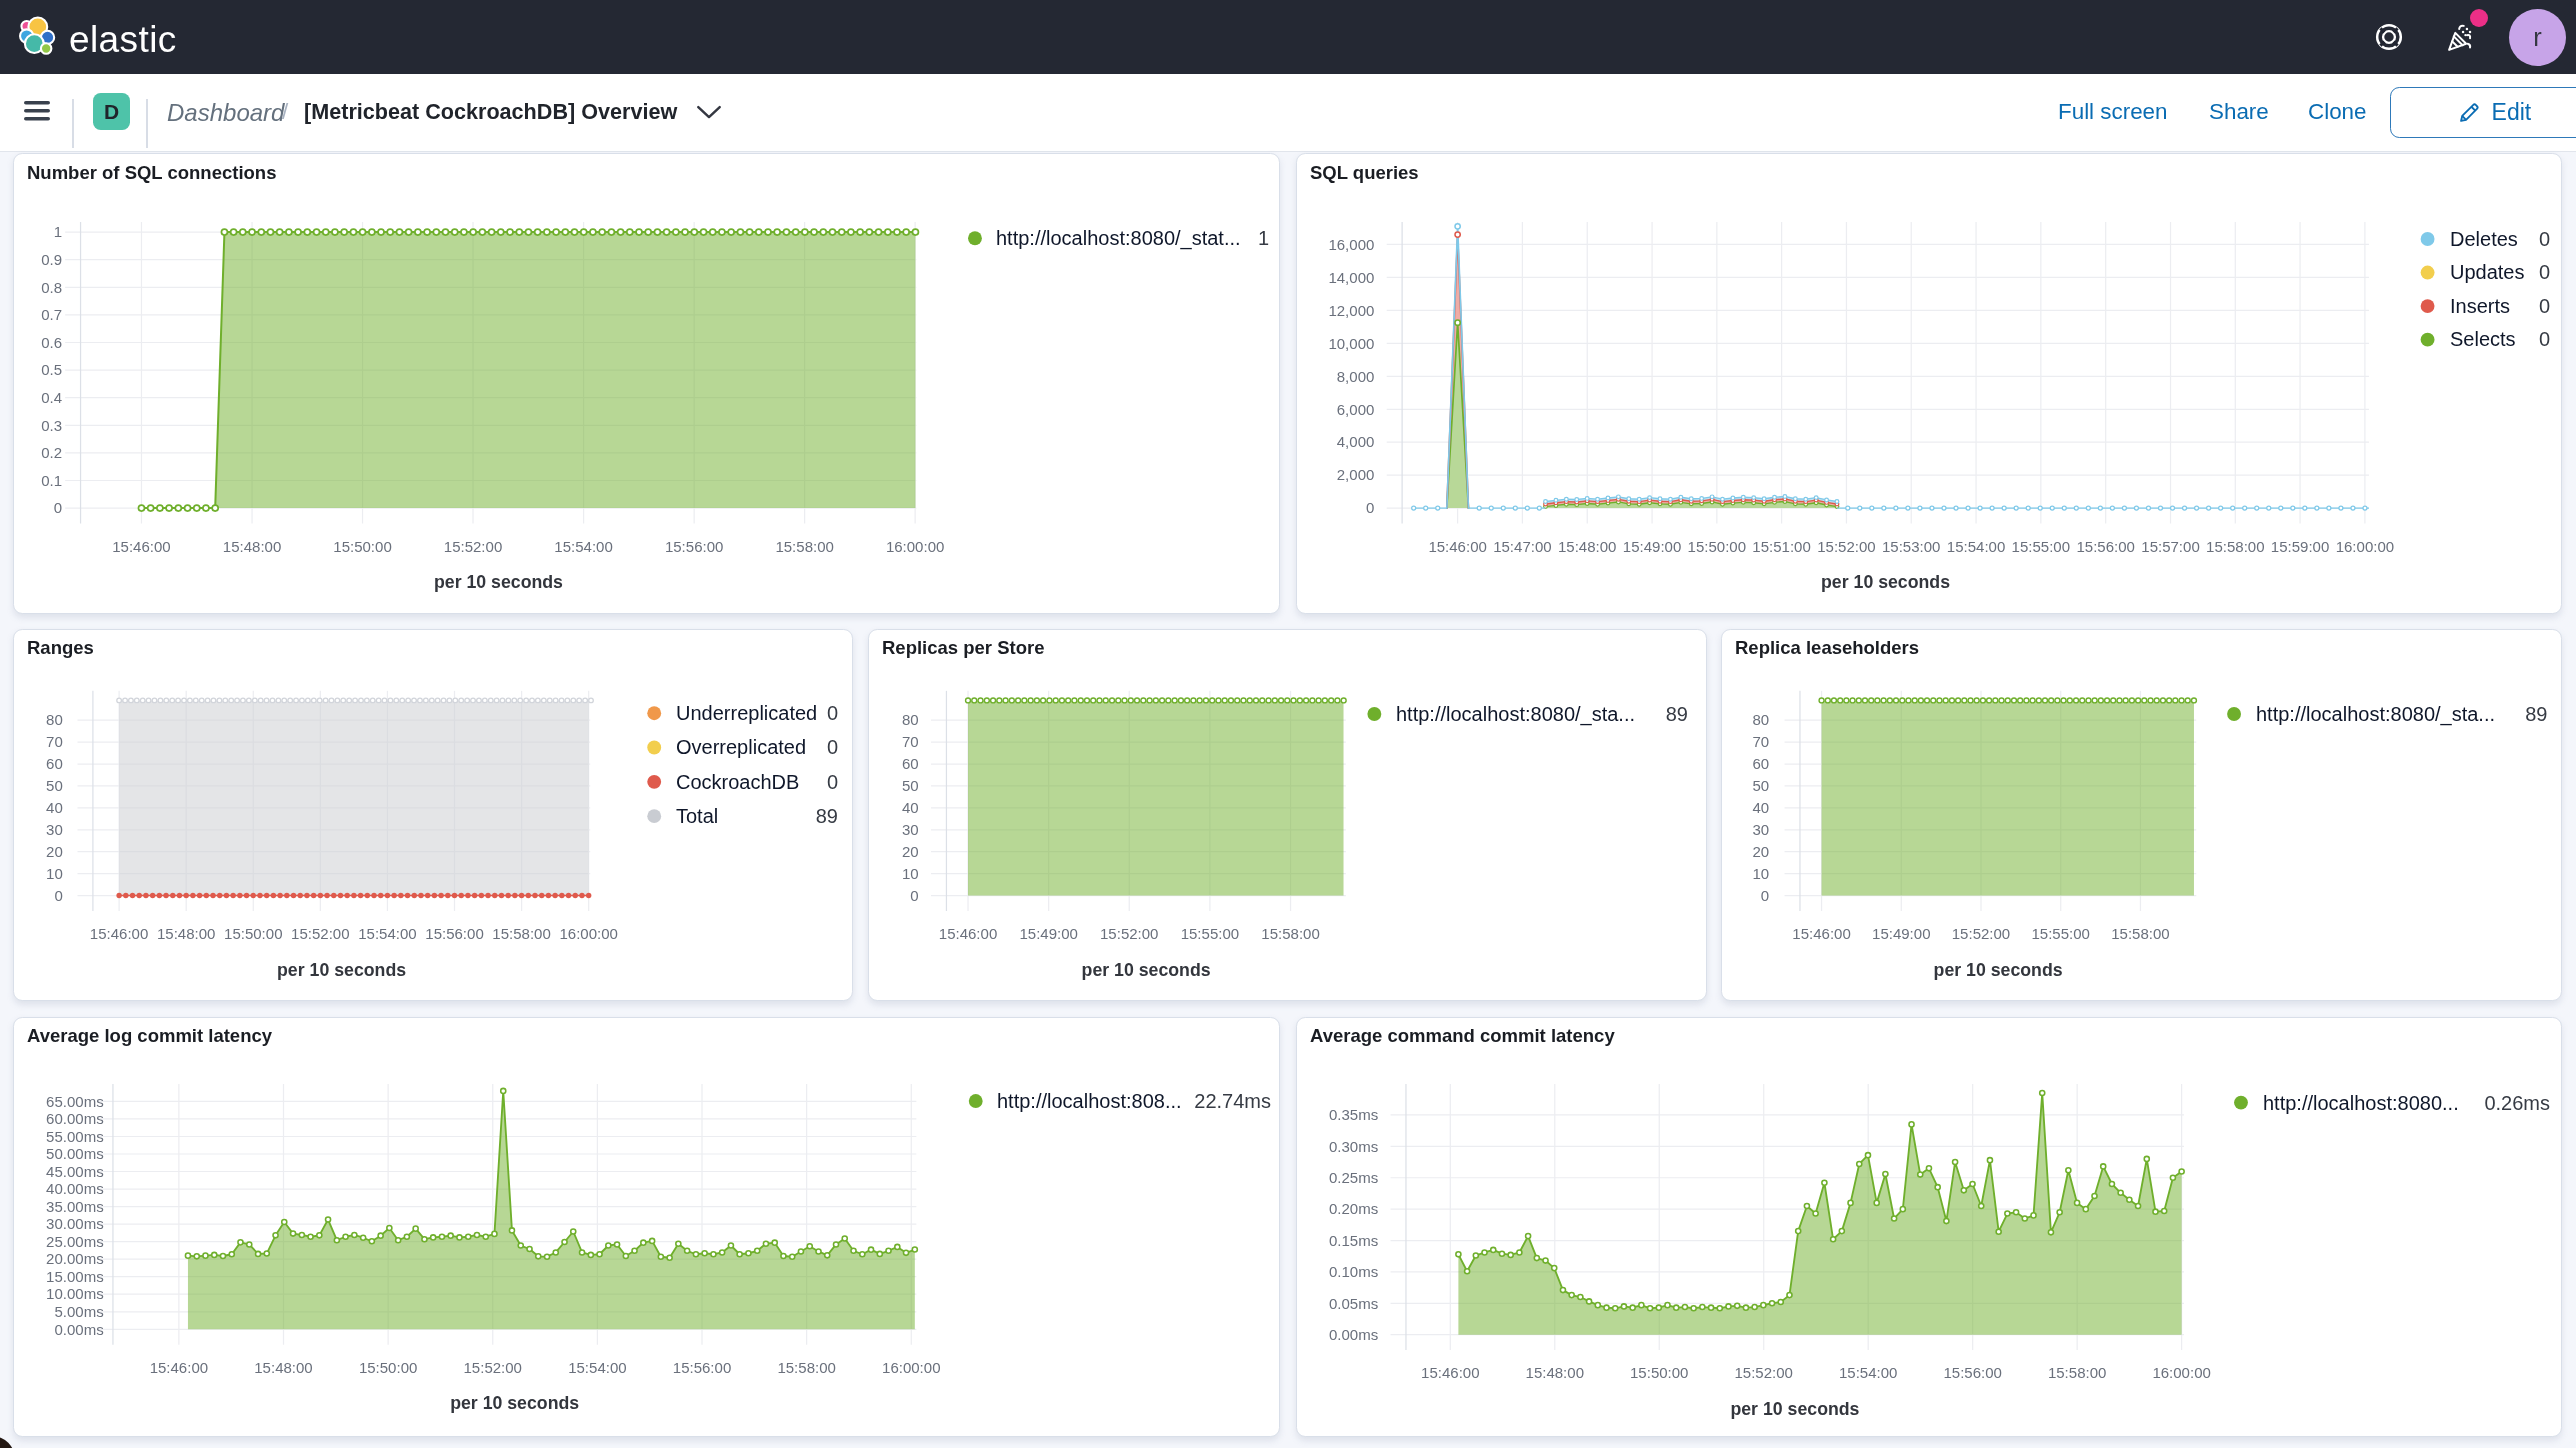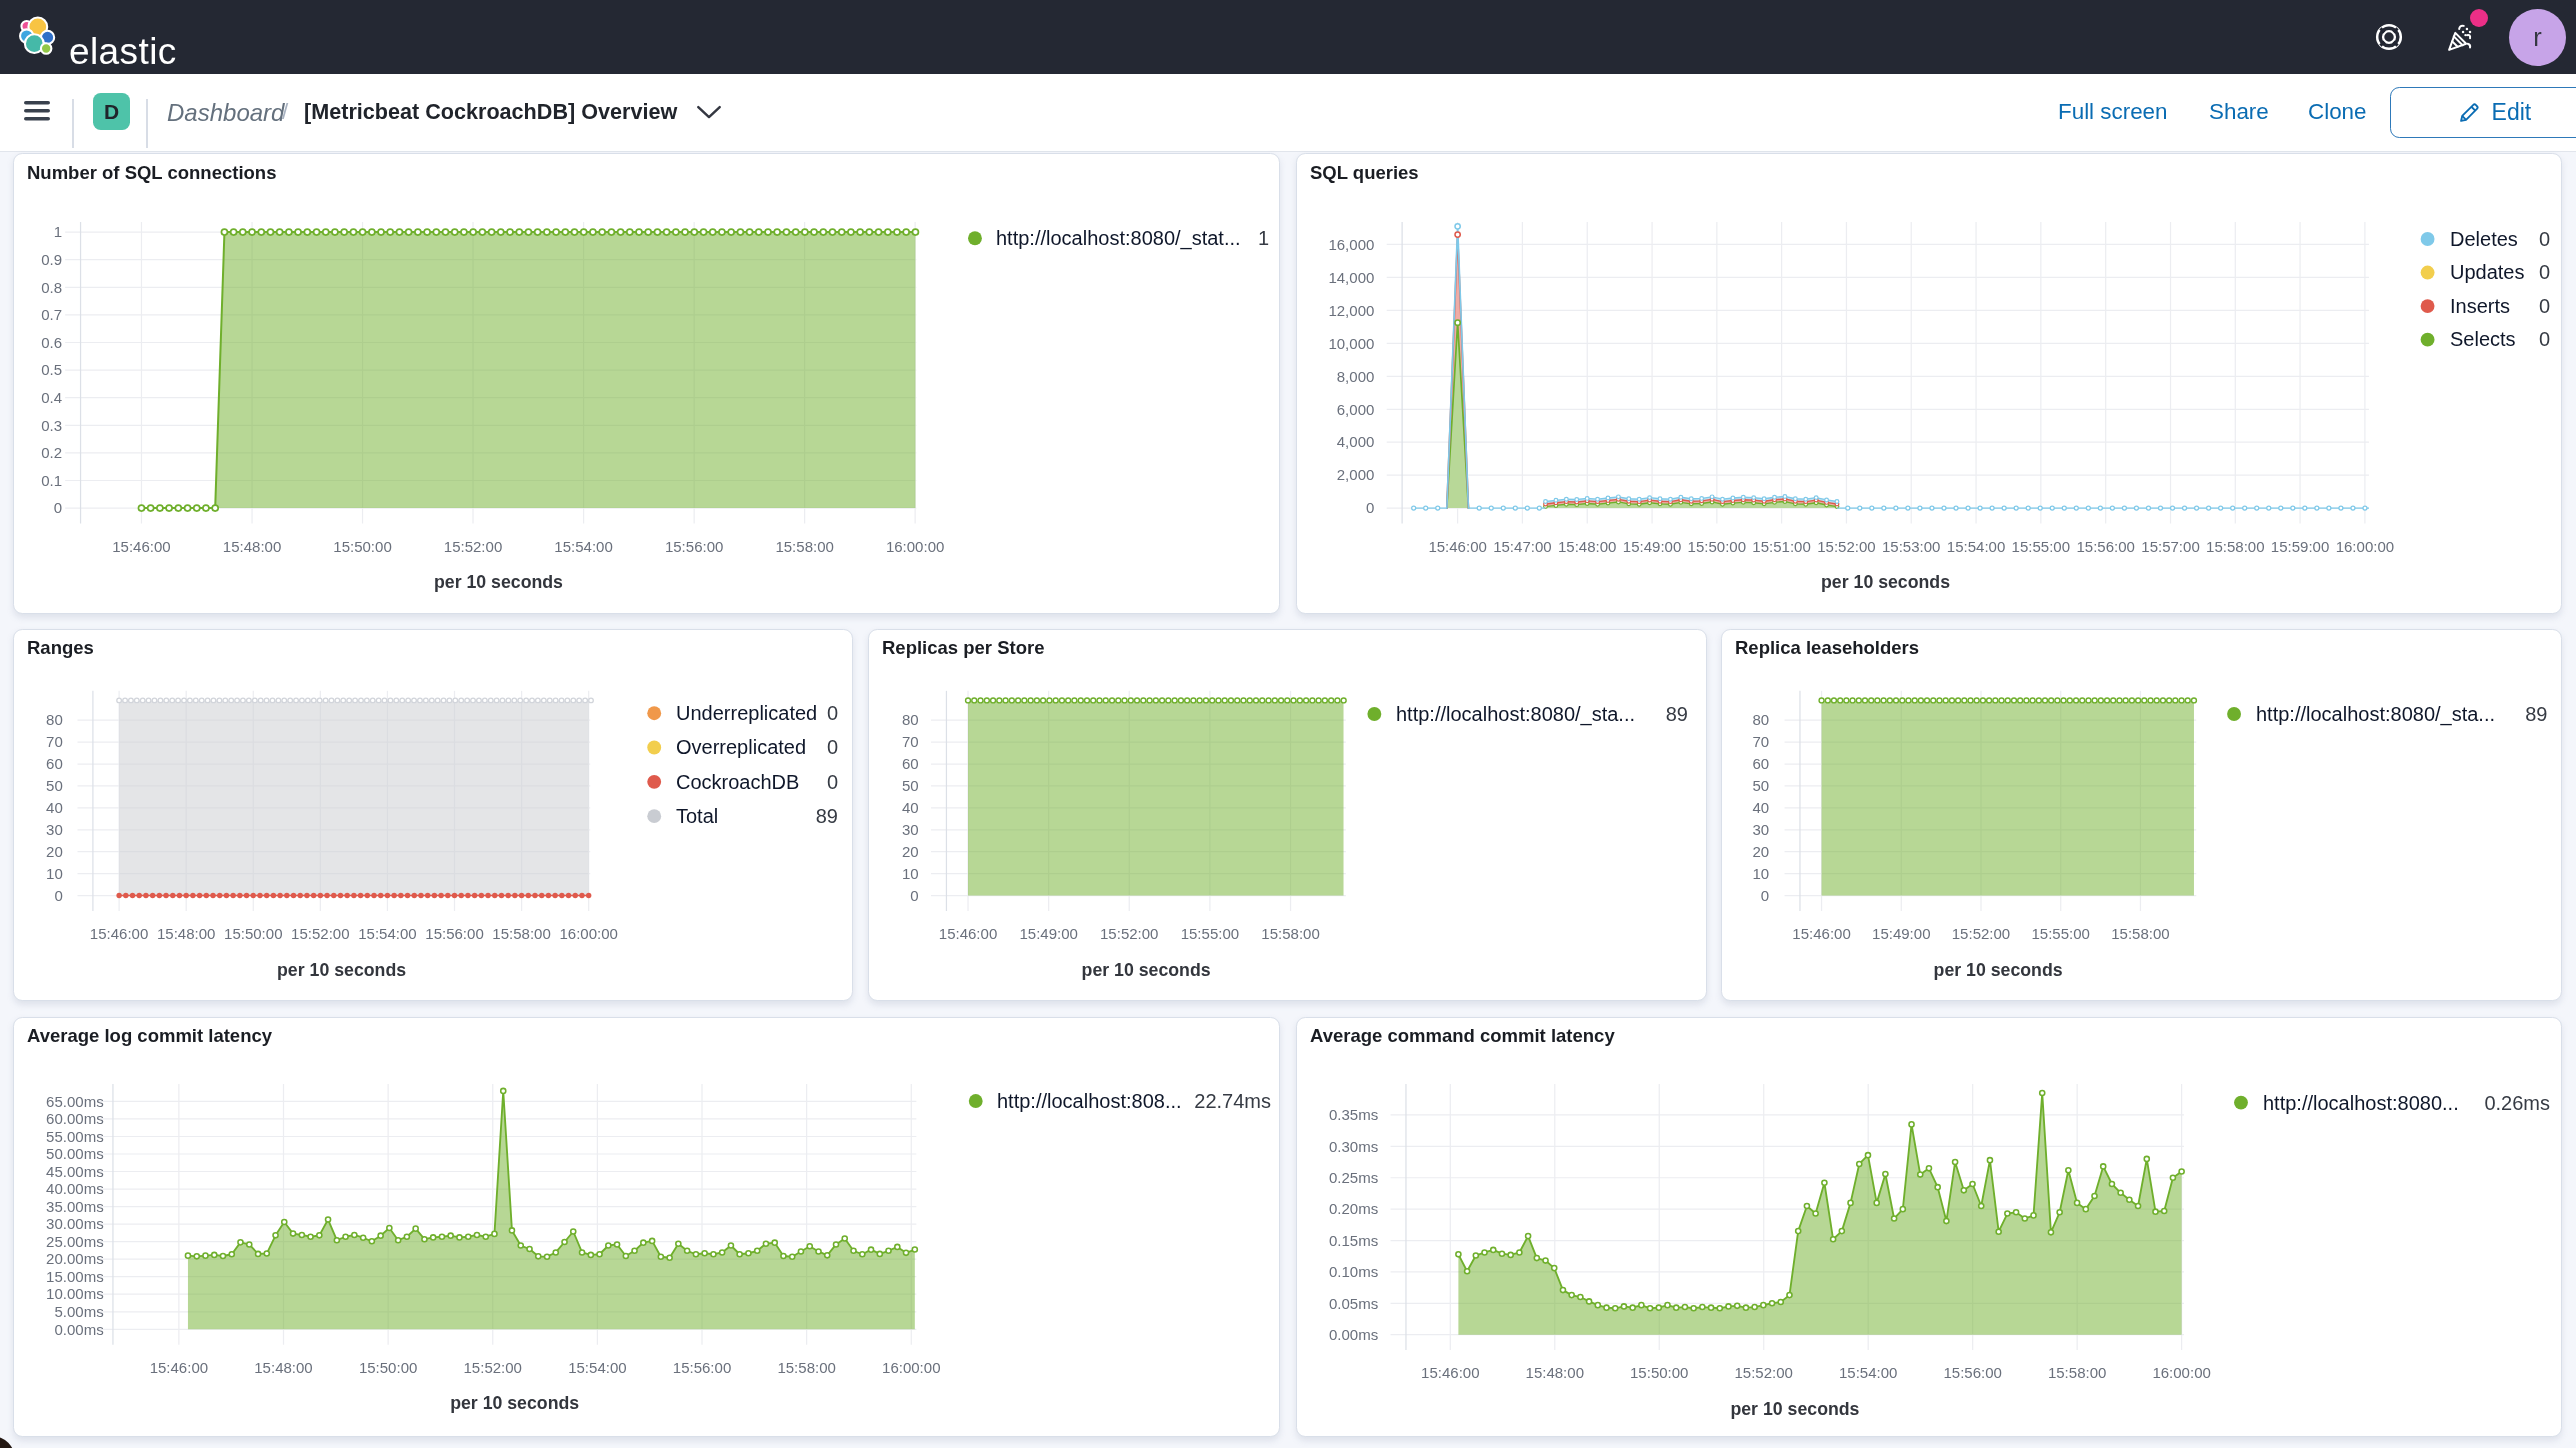--- a/index.html
+++ b/index.html
@@ -1,18 +1,18 @@
 <!DOCTYPE html>
 <html style="font-size:12.3px"><head><meta charset="utf-8">
 <style>
 * { margin:0; padding:0; box-sizing:border-box; }
 html,body { width:2576px; height:1448px; overflow:hidden; }
 body { font-family:"Liberation Sans", sans-serif; background:#F4F6FB; position:relative; }
 .hdr { position:absolute; left:0; top:0; width:2576px; height:74px; background:#242833; }
-.brand { position:absolute; left:69px; top:18.5px; font-size:37px; color:#FFF; letter-spacing:0.4px;margin-top:12px; }
+.brand { position:absolute; left:69px; top:18.5px; font-size:37px; color:#FFF; letter-spacing:0.4px; }
 .searchbox { position:absolute; left:963px; top:10.8px; width:623px; height:49px; border:1.5px solid #5B6069;
   border-radius:5.4px; display:flex; align-items:center; background:rgba(255,255,255,0.02); }
 .searchph { color:#7E8490; font-size:22.4px; }
 .notif { position:absolute; left:2470px; top:8.5px; width:18px; height:18px; border-radius:50%; background:#EC2F87; }
 .avatar { position:absolute; left:2509px; top:8.5px; width:57px; height:57px; border-radius:50%; background:#C7A4E8;
   color:#343741; font-size:25.5px; display:flex; align-items:center; justify-content:center; }
 .crumbbar { position:absolute; left:0; top:74px; width:2576px; height:78px; background:#FFF;
   border-bottom:1.5px solid #E1E5EC; }
 .vsep { position:absolute; top:99px; height:49px; width:1.5px; background:#D8DDE6; }
 .dbadge { position:absolute; left:93px; top:93px; width:37px; height:37px; border-radius:7.7px; background:#4EC3A9;

